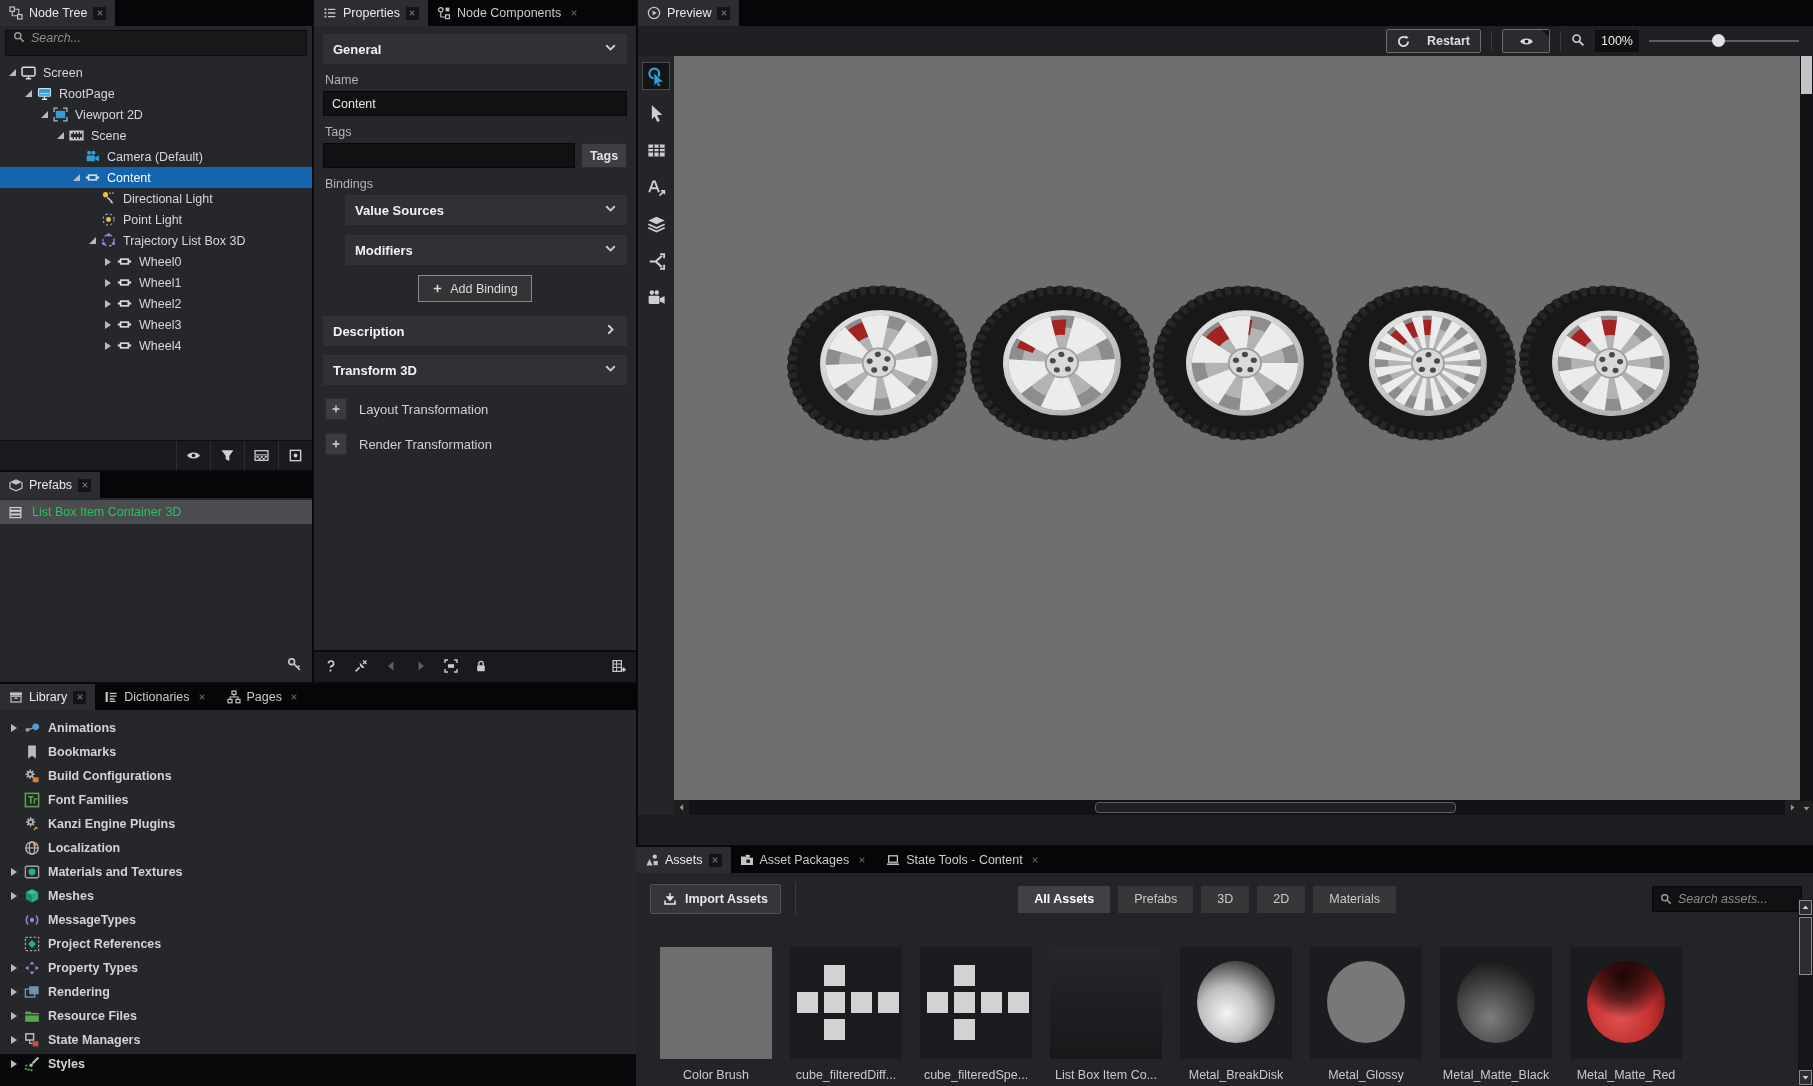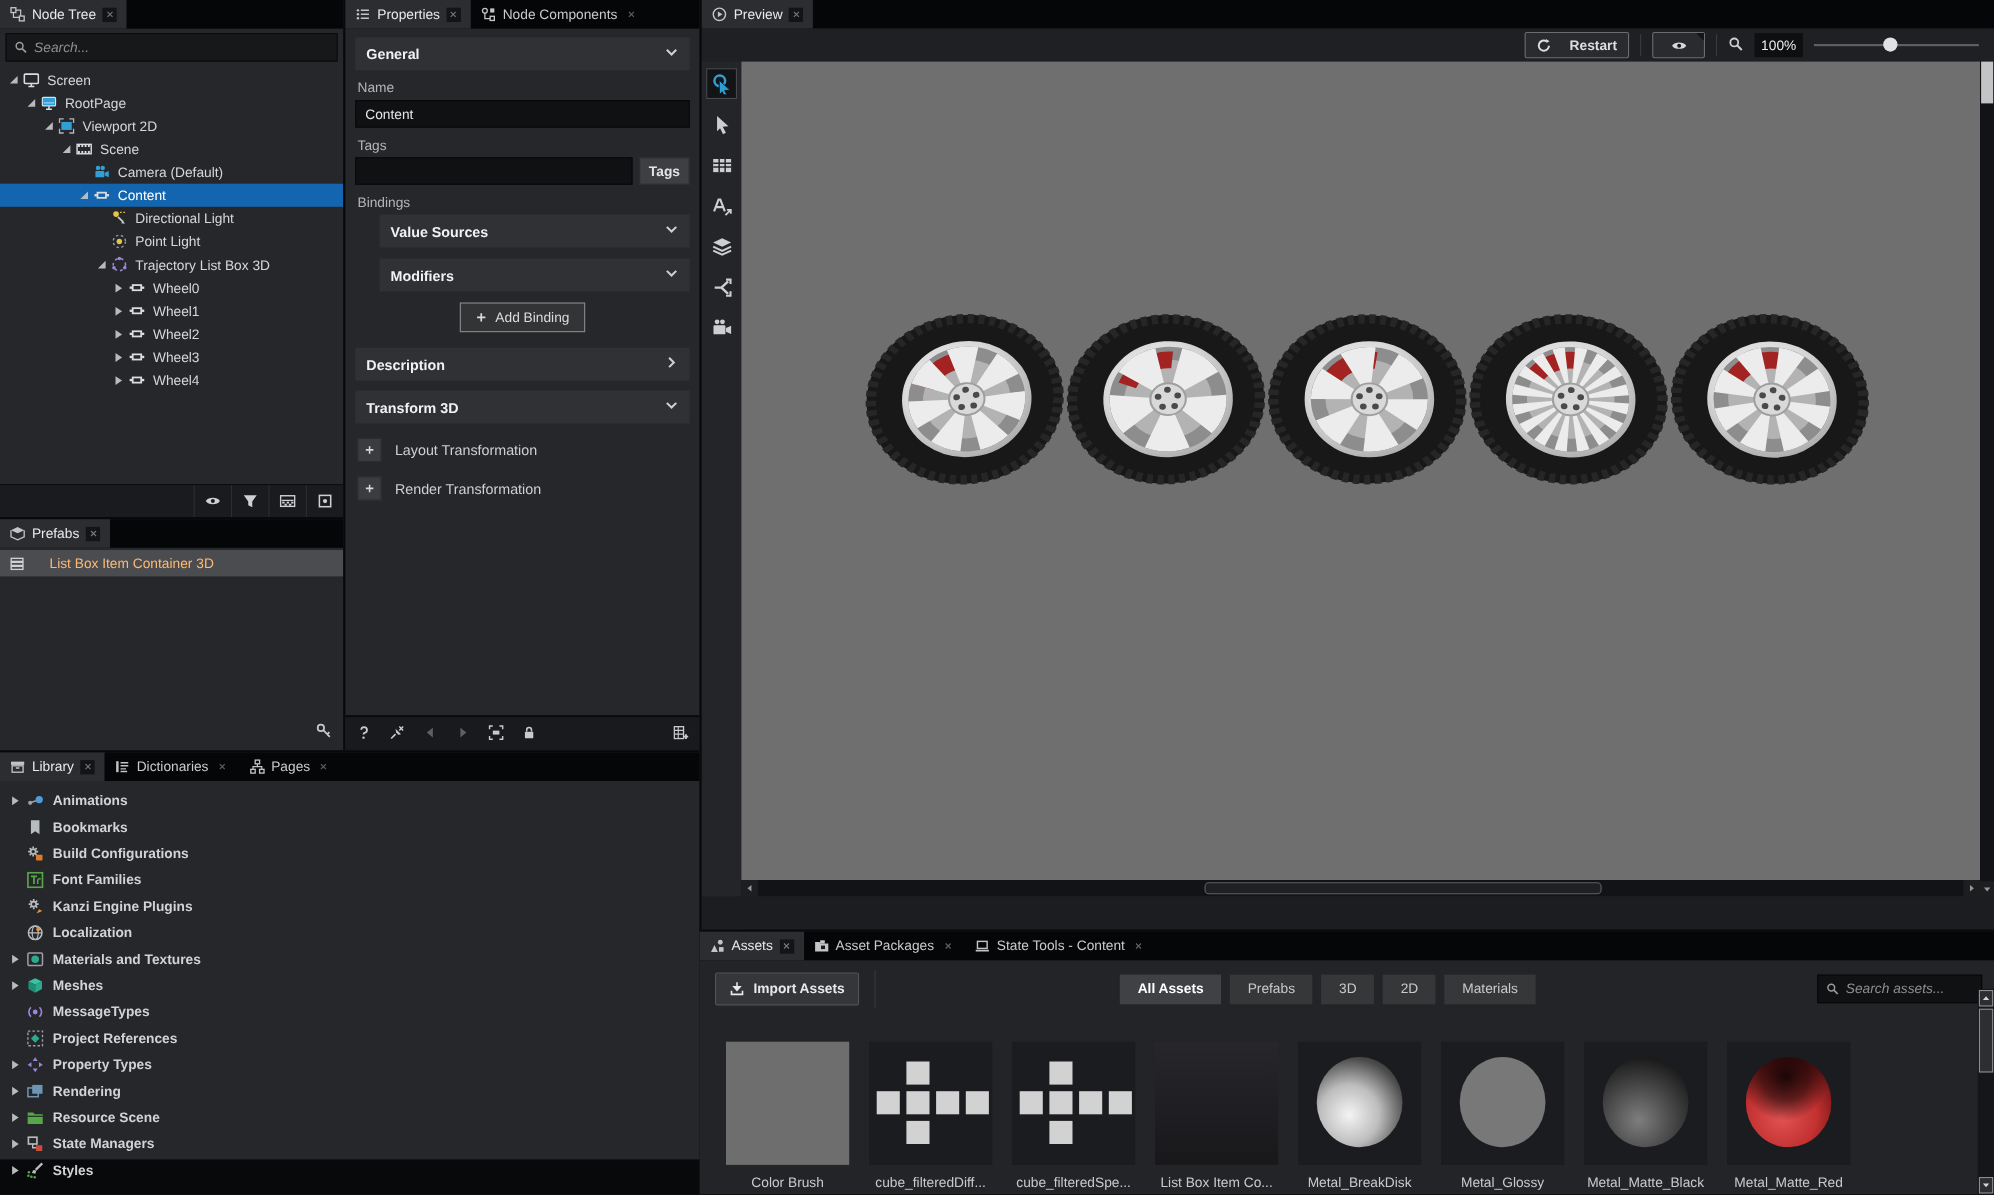--- a/index.html
+++ b/index.html
@@ -14,21 +14,21 @@
   .tab { display:flex; align-items:center; gap:6px; padding:0 9px; color:#c9cacc; white-space:nowrap; }
   .tab.active { background:#2b2d30; color:#e9eaeb; }
   .tab .ticon { width:14px; height:14px; flex:0 0 auto; color:#c2c4c6; }
   .tab .close { width:13px; height:13px; display:flex; align-items:center; justify-content:center; color:#5f6163; }
   .tab.active .close { background:#131416; color:#74767a; }
   .tab .close svg { width:8px; height:8px; }
 
   
   .panel-nodetree { left:0; top:0; width:312px; height:470px; }
   .searchbar { margin:4px 5px; height:26px; background:#17181a; border:1px solid #0a0b0c;
-               display:flex; align-items:center; padding:0 7px; gap:6px; }
+               display:flex; align-items:flex-start; padding:0 7px; gap:6px; }
   .searchbar svg { width:12px; height:12px; color:#9b9c9e; flex:0 0 auto; }
   .searchbar input { flex:1; background:transparent; border:none; outline:none;
                      color:#d8d9da; font:italic 12.5px "Liberation Sans", sans-serif; }
   .searchbar input::placeholder { color:#8d8e90; font-style:italic; }
   .tree { position:absolute; top:62px; left:0; right:0; bottom:30px; overflow:hidden; }
   .trow { height:21px; display:flex; align-items:center; }
   .trow.sel { background:#1465b0; color:#ffffff; }
   .tw { width:12px; height:12px; flex:0 0 12px; display:flex; align-items:center; justify-content:center; }
   .tw-exp i { display:block; width:0; height:0; border-bottom:7px solid #b9babc; border-left:7px solid transparent; }
   .tw-col i { display:block; width:0; height:0; border-left:6px solid #b9babc; border-top:4px solid transparent; border-bottom:4px solid transparent; }
@@ -37,21 +37,21 @@
   .lv0{padding-left:6px}.lv1{padding-left:22px}.lv2{padding-left:38px}.lv3{padding-left:54px}
   .lv4{padding-left:70px}.lv5{padding-left:86px}.lv6{padding-left:102px}
   .nt-toolbar { position:absolute; left:0; right:0; bottom:0; height:30px; background:#1a1b1e;
                 border-top:1px solid #0c0d0e; display:flex; justify-content:flex-end; }
   .tbtn { width:34px; height:100%; display:flex; align-items:center; justify-content:center;
           color:#cfd0d2; border-left:1px solid #2c2e31; }
   .tbtn svg { width:15px; height:15px; }
 
   
   .panel-prefabs { left:0; top:470px; width:312px; height:212px; border-top:2px solid #08090a; }
-  .prefab-item { height:24px; margin-top:2px; background:#4a4c4f; display:flex; align-items:center; padding:0 8px; gap:22px; color:#fdba74; }
+  .prefab-item { height:24px; margin-top:2px; background:#4a4c4f; display:flex; align-items:center; padding:0 8px; gap:9px; color:#22c55e; }
   .prefab-item svg { width:15px; height:15px; color:#d2d3d5; }
   .prefab-keytool { position:absolute; right:10px; bottom:7px; color:#c6c7c9; }
   .prefab-keytool svg { width:15px; height:15px; }
 
   
   .panel-library { left:0; top:682px; width:636px; height:372px; border-top:2px solid #08090a; }
   .lib-list { padding-top:6px; }
   .lrow { height:24px; display:flex; align-items:center; padding-left:8px; font-weight:bold; color:#d2d3d5; }
   .lrow .tw { margin-right:2px; }
   .lrow .licon { width:16px; height:16px; margin:0 8px 0 2px; flex:0 0 auto; color:#b9bcbe; }
@@ -949,21 +949,21 @@
             </svg></span>
           <span>Rendering</span>
         </div>
       <div class="lrow">
           <span class="tw tw-col">
             <i></i>
           </span>
           <span class="licon" style="color:#57a64a"><svg>
               <use href="#i-folder"></use>
             </svg></span>
-          <span>Resource Scene</span>
+          <span>Resource Files</span>
         </div>
       <div class="lrow">
           <span class="tw tw-col">
             <i></i>
           </span>
           <span class="licon"><svg>
               <use href="#i-statemgr"></use>
             </svg></span>
           <span>State Managers</span>
         </div>

